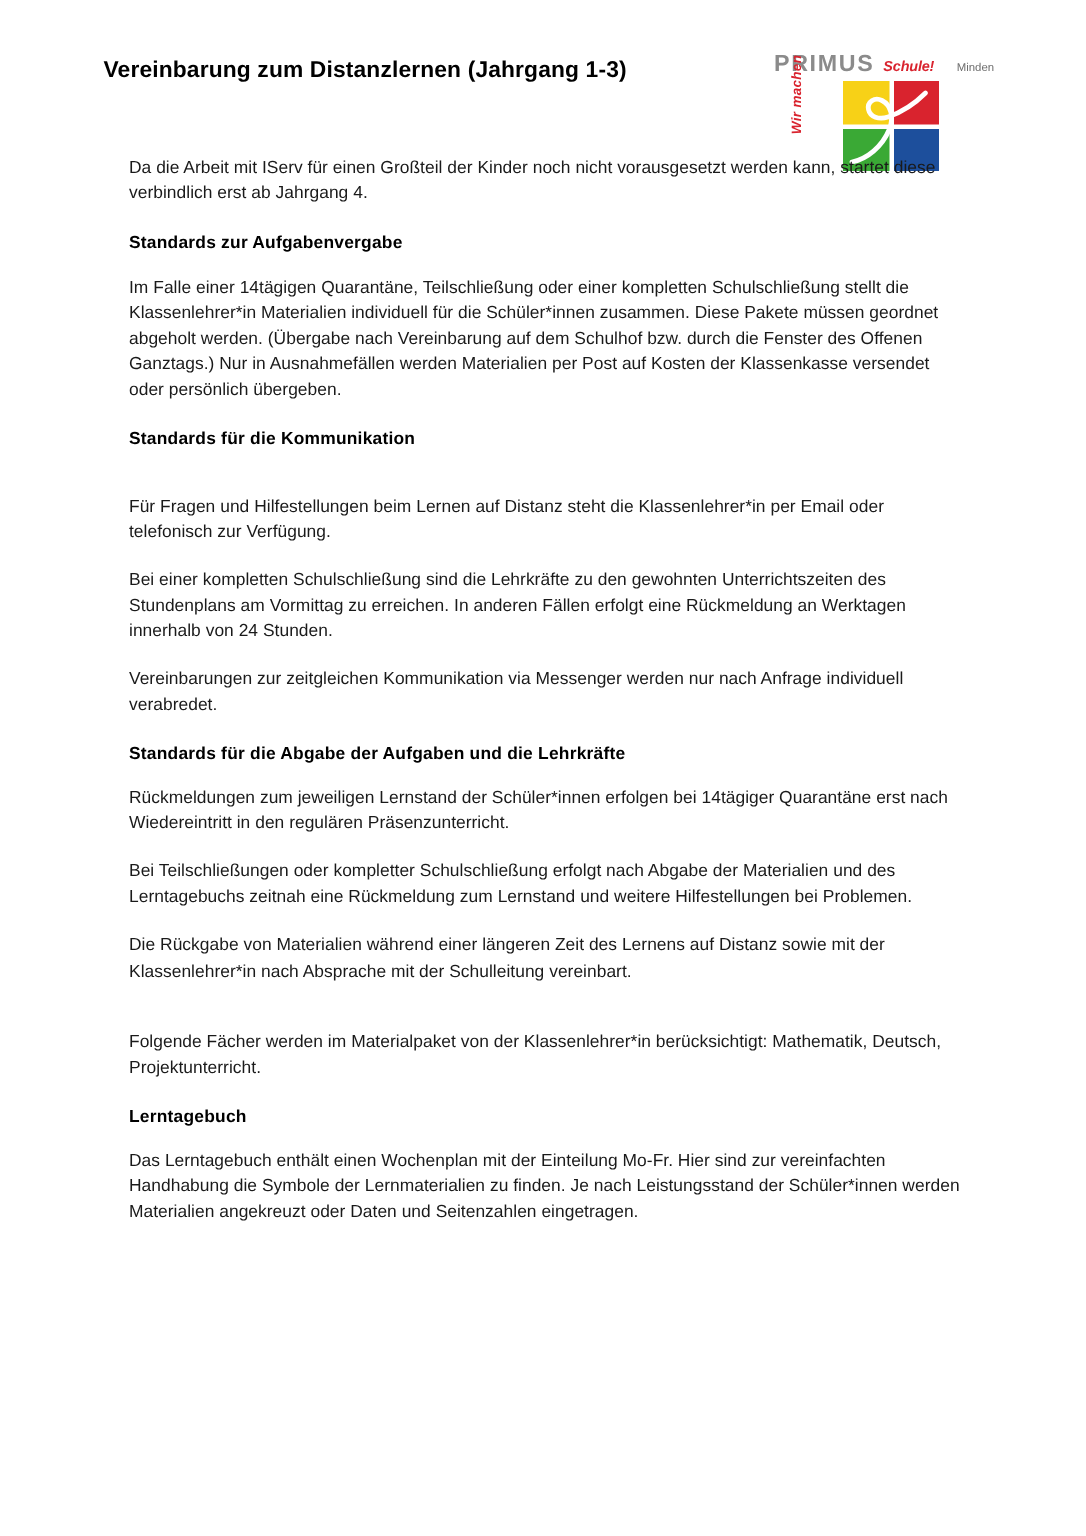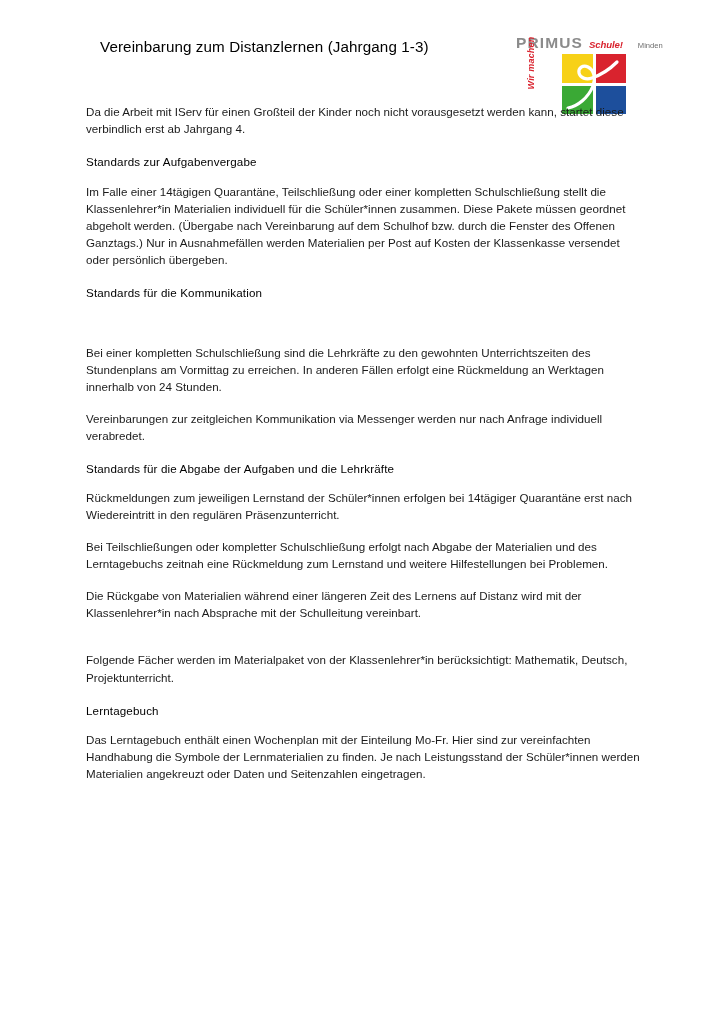--- a/index.html
+++ b/index.html
@@ -27,24 +27,24 @@
   .header {
     position: absolute;
     left: 0;
     top: 0;
     width: 724px;
     height: 120px;
   }
 
   .doc-title {
     position: absolute;
-    left: 100px;
+    left: 69px;
     top: 38px;
     font-size: 15.2px;
-    font-weight: normal;
+    font-weight: bold;
     letter-spacing: 0.1px;
     color: #000000;
     white-space: nowrap;
   }
 
   
   .logo {
     position: absolute;
     left: 516px;
     top: 30px;
@@ -123,21 +123,21 @@
   
   .content {
     position: absolute;
     left: 86px;
     top: 88px;
     width: 554px;
   }
 
   h2.section-heading {
     font-size: 11.6px;
-    font-weight: normal;
+    font-weight: bold;
     color: #000000;
     margin: 0;
     padding: 0;
     line-height: 1.35;
     letter-spacing: 0.15px;
   }
 
   p.para {
     font-size: 11.6px;
     font-weight: normal;
@@ -197,38 +197,39 @@
     <div class="sp-afterh"></div>
 
     <p class="para">Im Falle einer 14tägigen Quarantäne, Teilschließung oder einer kompletten Schulschließung stellt die Klassenlehrer*in Materialien individuell für die Schüler*innen zusammen. Diese Pakete müssen geordnet abgeholt werden. (Übergabe nach Vereinbarung auf dem Schulhof bzw. durch die Fenster des Offenen Ganztags.) Nur in Ausnahmefällen werden Materialien per Post auf Kosten der Klassenkasse versendet oder persönlich übergeben.</p>
     <div class="sp-head"></div>
 
     <h2 class="section-heading">Standards für die Kommunikation</h2>
     <div class="sp-afterh"></div>
 
     <div class="sp-para"></div>
 
+    <p class="para">Für Fragen und Hilfestellungen beim Lernen auf Distanz steht die Klassenlehrer*in per Email oder telefonisch zur Verfügung.</p>
     <div class="sp-para"></div>
 
     <p class="para">Bei einer kompletten Schulschließung sind die Lehrkräfte zu den gewohnten Unterrichtszeiten des Stundenplans am Vormittag zu erreichen. In anderen Fällen erfolgt eine Rückmeldung an Werktagen innerhalb von 24 Stunden.</p>
     <div class="sp-para"></div>
 
     <p class="para">Vereinbarungen zur zeitgleichen Kommunikation via Messenger werden nur nach Anfrage individuell verabredet.</p>
     <div class="sp-head"></div>
 
     <h2 class="section-heading">Standards für die Abgabe der Aufgaben und die Lehrkräfte</h2>
     <div class="sp-afterh"></div>
 
     <p class="para">Rückmeldungen zum jeweiligen Lernstand der Schüler*innen erfolgen bei 14tägiger Quarantäne erst nach Wiedereintritt in den regulären Präsenzunterricht.</p>
     <div class="sp-para"></div>
 
     <p class="para">Bei Teilschließungen oder kompletter Schulschließung erfolgt nach Abgabe der Materialien und des Lerntagebuchs zeitnah eine Rückmeldung zum Lernstand und weitere Hilfestellungen bei Problemen.</p>
     <div class="sp-para"></div>
 
-    <p class="para">Die Rückgabe von Materialien während einer längeren Zeit des Lernens auf Distanz wird mit der Klassenlehrer*in nach Absprache mit der Schulleitung vereinbart.</p>
+    <p class="para">Die Rückgabe von Materialien während einer längeren Zeit des Lernens auf Distanz sowie mit der Klassenlehrer*in nach Absprache mit der Schulleitung vereinbart.</p>
     <div class="sp-head"></div>
 
     <div class="sp-afterh"></div>
 
     <p class="para">Folgende Fächer werden im Materialpaket von der Klassenlehrer*in berücksichtigt: Mathematik, Deutsch, Projektunterricht.</p>
     <div class="sp-head"></div>
 
     <h2 class="section-heading">Lerntagebuch</h2>
     <div class="sp-afterh"></div>
 

